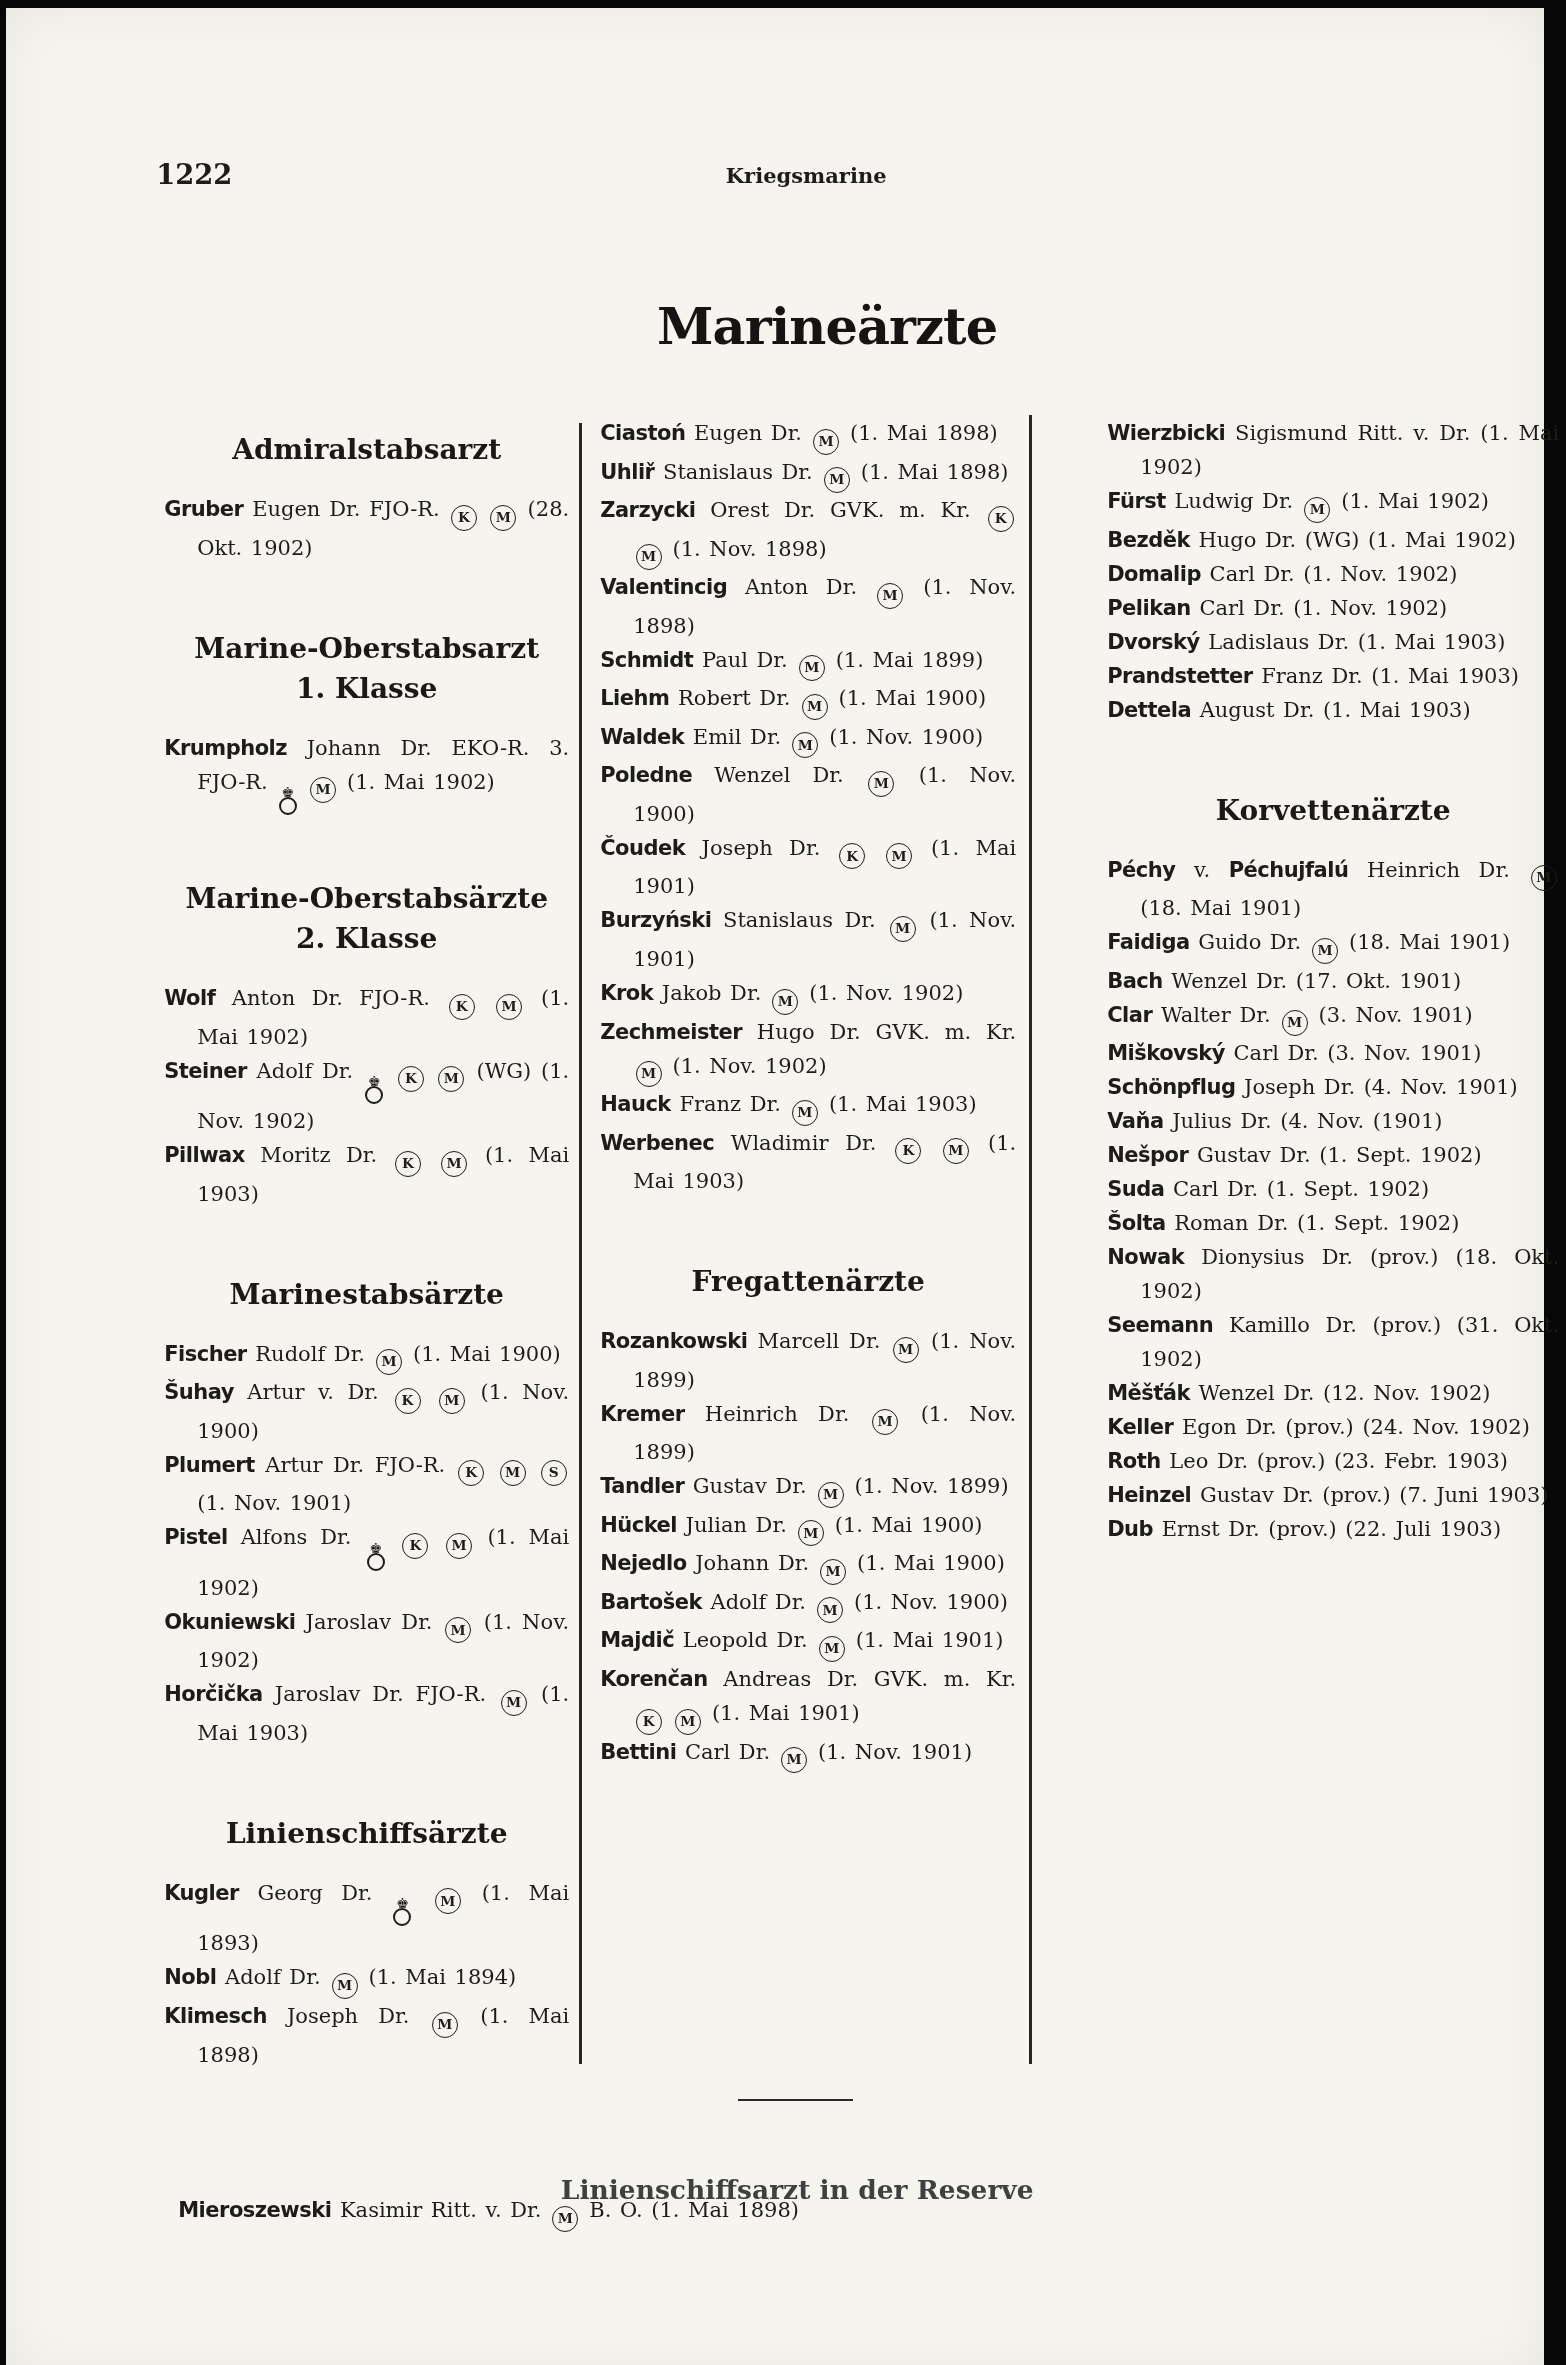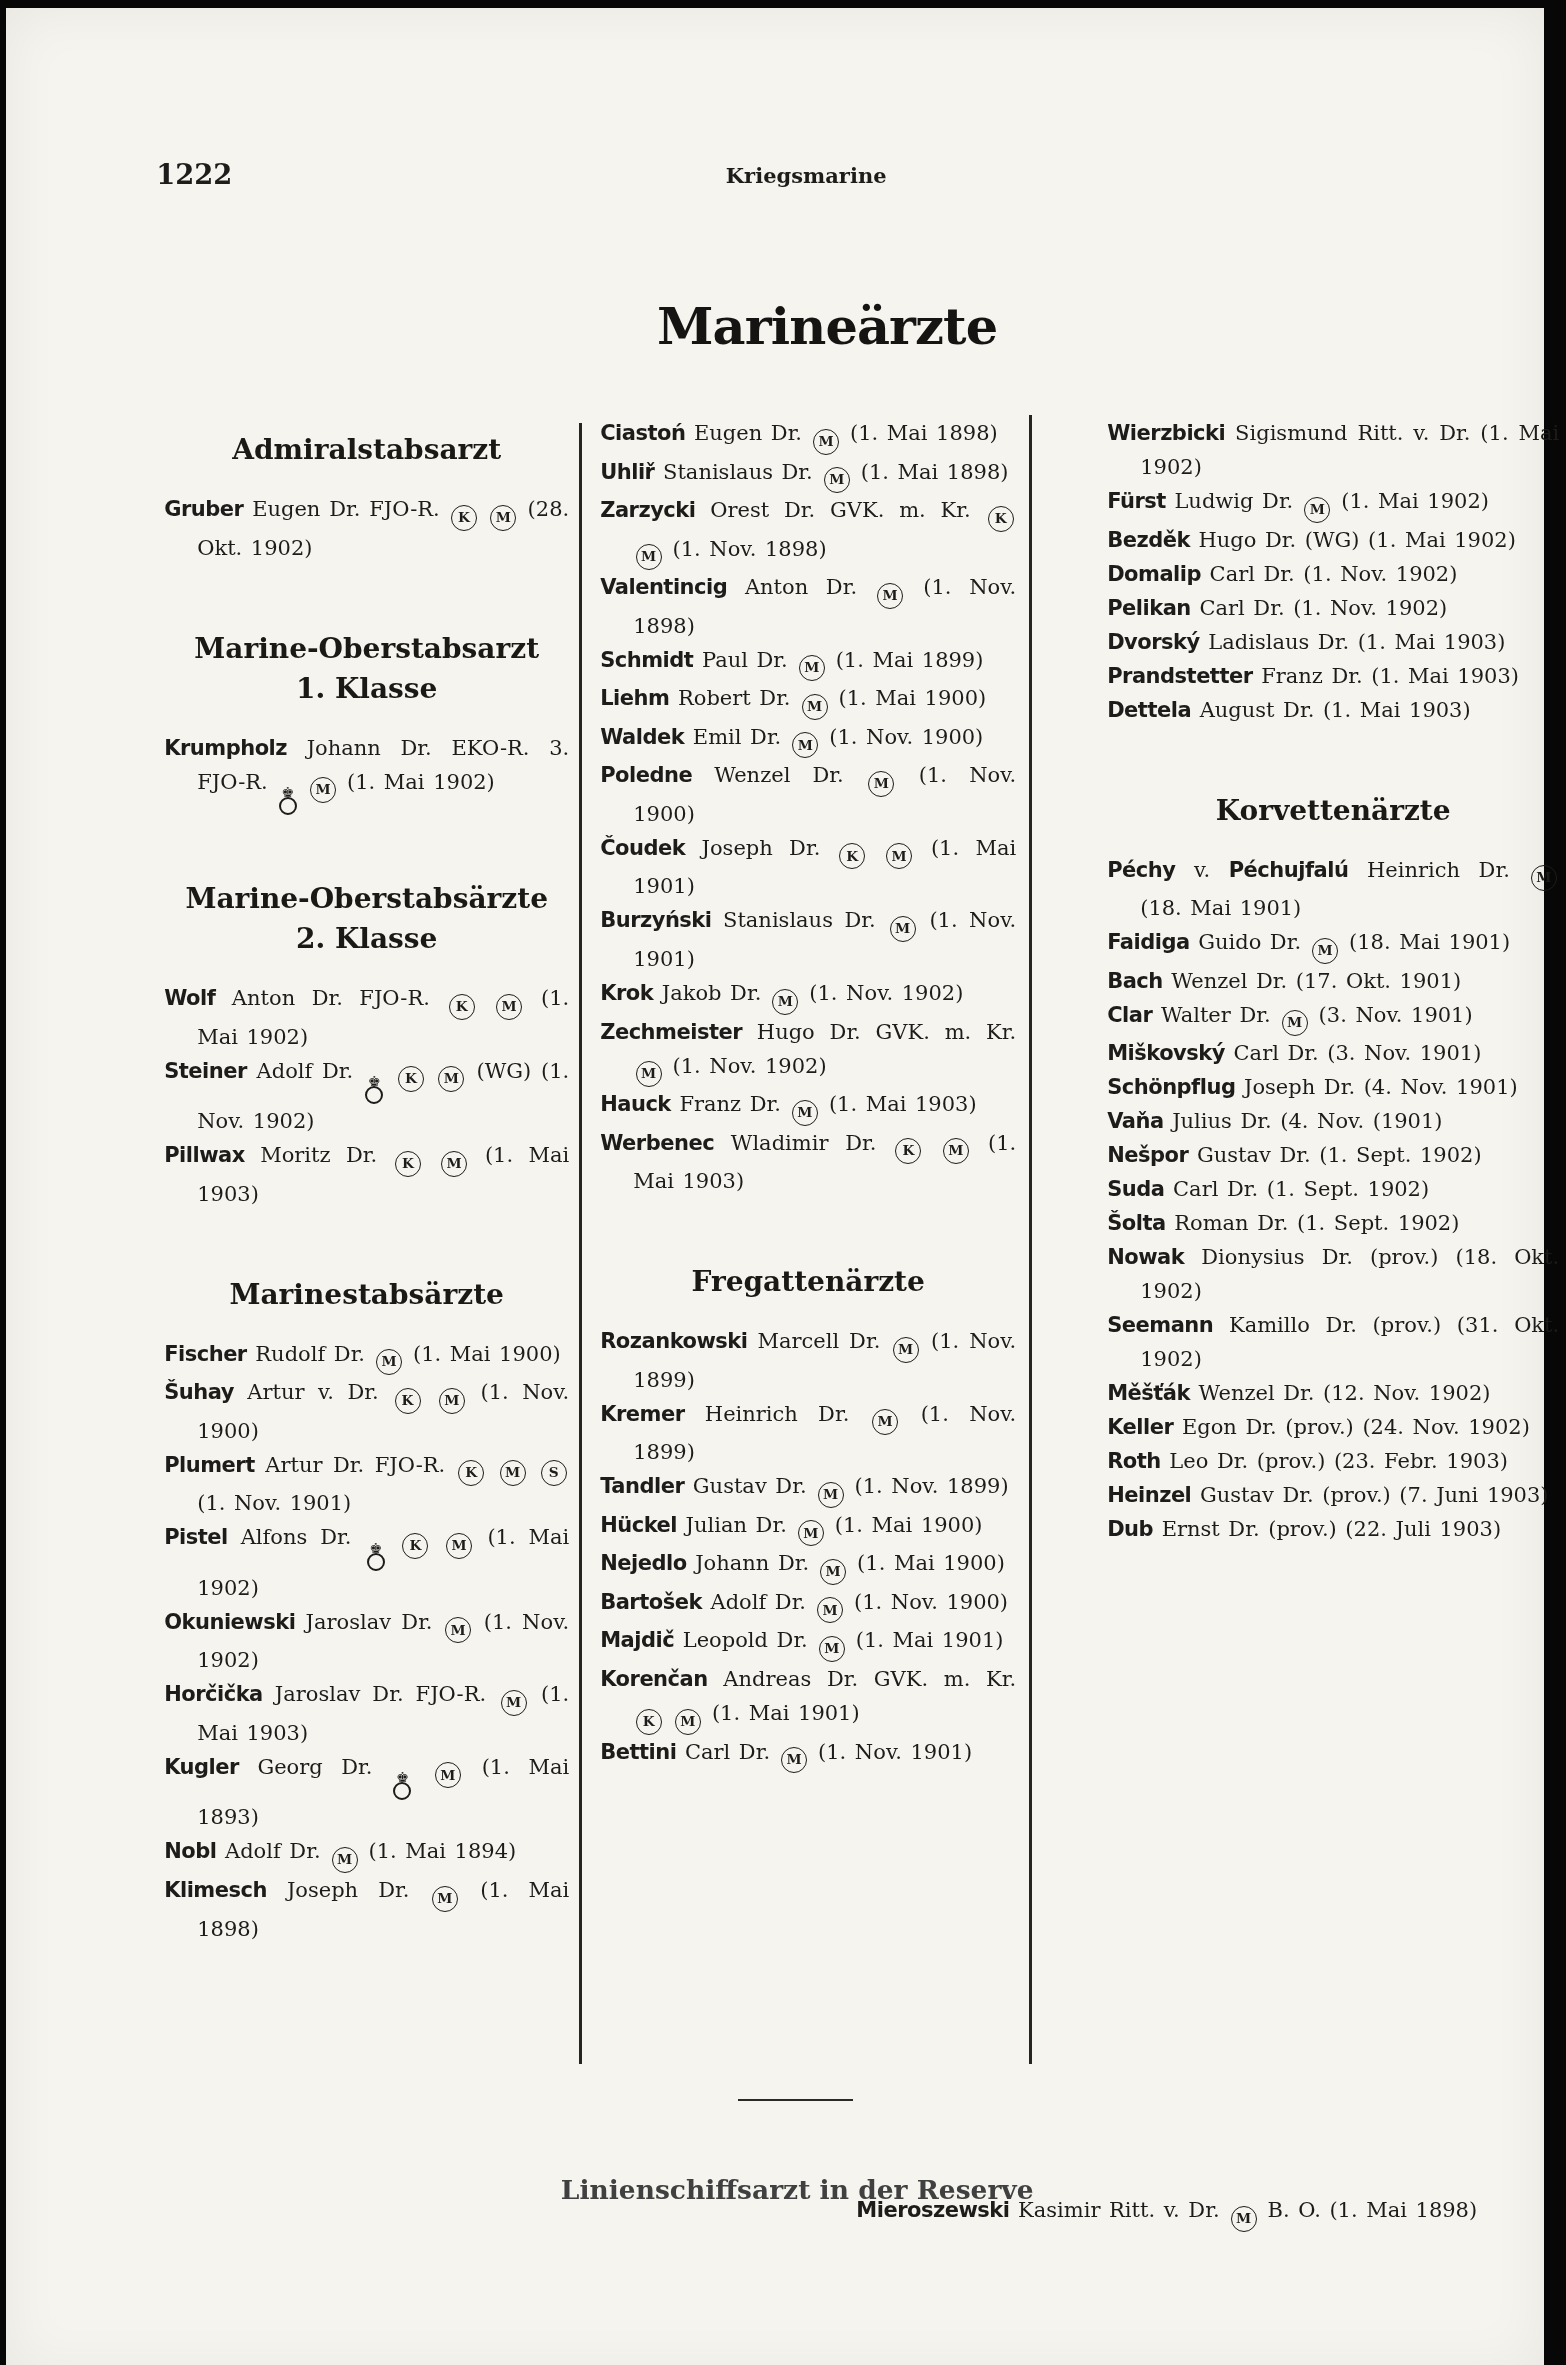--- a/index.html
+++ b/index.html
@@ -61,22 +61,22 @@
   .ic-crown .crown{font-size:14px;line-height:11.4px;font-family:"DejaVu Sans",sans-serif;}
   .ic-crown .ring{width:14px;height:14px;border:2.4px solid #1d1c1a;border-radius:50%;margin-top:-1.4px;}
   .footer-rule{
     position:absolute;left:732px;top:2091px;width:115px;height:2.4px;background:#2a2927;
   }
   .footer-heading{
     position:absolute;left:791px;top:2127px;transform:translateX(-50%);
     font:700 26.5px/30px "DejaVu Serif", serif;color:#404040;white-space:nowrap;margin-top:40px;
   }
   .footer-entry{
-    position:absolute;left:165px;top:2185px;width:1306px;
-    font:21px/34px "DejaVu Serif", serif;color:#1d1c1a;word-spacing:1.9px;text-align:right;
+    position:absolute;left:172px;top:2185px;width:1306px;
+    font:21px/34px "DejaVu Serif", serif;color:#1d1c1a;word-spacing:1.9px;
   }
 </style>
 </head>
 <body>
 
 <div id="scan">
   <div class="paper">
     <div class="page-number">1222</div>
     <div class="running-header">Kriegsmarine</div>
     <h1 class="title">Marineärzte</h1>
@@ -109,20 +109,23 @@
         </div>
         <p class="entry"><span class="nm">Fischer</span> <span class="tx">Rudolf Dr.</span> <span class="ic-circle">M</span> <span class="tx">(1. Mai 1900)</span> </p>
         <p class="entry"><span class="nm">Šuhay</span> <span class="tx">Artur v. Dr.</span> <span class="ic-circle">K</span> <span class="ic-circle">M</span> <span class="tx">(1. Nov. 1900)</span> </p>
         <p class="entry"><span class="nm">Plumert</span> <span class="tx">Artur Dr. FJO-R.</span> <span class="ic-circle">K</span> <span class="ic-circle">M</span> <span class="ic-circle">S</span> <span class="tx">(1. Nov. 1901)</span> </p>
         <p class="entry"><span class="nm">Pistel</span> <span class="tx">Alfons Dr.</span> <span class="ic-crown">
             <span class="crown">♚</span>
             <span class="ring"></span>
           </span> <span class="ic-circle">K</span> <span class="ic-circle">M</span> <span class="tx">(1. Mai 1902)</span> </p>
         <p class="entry"><span class="nm">Okuniewski</span> <span class="tx">Jaroslav Dr.</span> <span class="ic-circle">M</span> <span class="tx">(1. Nov. 1902)</span> </p>
         <p class="entry"><span class="nm">Horčička</span> <span class="tx">Jaroslav Dr. FJO-R.</span> <span class="ic-circle">M</span> <span class="tx">(1. Mai 1903)</span> </p>
+        <div class="sec-heading">
+          <div class="sec-heading-line">Linienschiffsärzte</div>
+        </div>
         <p class="entry"><span class="nm">Kugler</span> <span class="tx">Georg Dr.</span> <span class="ic-crown">
             <span class="crown">♚</span>
             <span class="ring"></span>
           </span> <span class="ic-circle">M</span> <span class="tx">(1. Mai 1893)</span> </p>
         <p class="entry"><span class="nm">Nobl</span> <span class="tx">Adolf Dr.</span> <span class="ic-circle">M</span> <span class="tx">(1. Mai 1894)</span> </p>
         <p class="entry"><span class="nm">Klimesch</span> <span class="tx">Joseph Dr.</span> <span class="ic-circle">M</span> <span class="tx">(1. Mai 1898)</span> </p>
       </div>
     <div class="vrule" id="vrule-1"></div>
     <div class="col" id="col-1">
         <p class="entry"><span class="nm">Ciastoń</span> <span class="tx">Eugen Dr.</span> <span class="ic-circle">M</span> <span class="tx">(1. Mai 1898)</span> </p>

